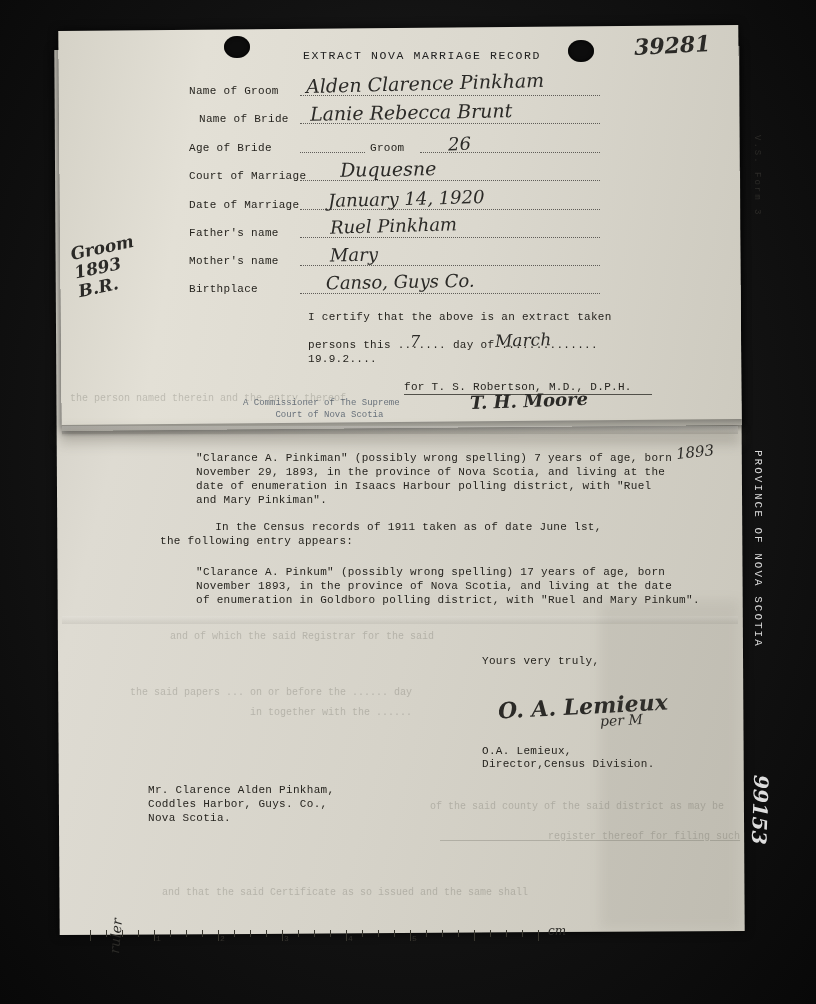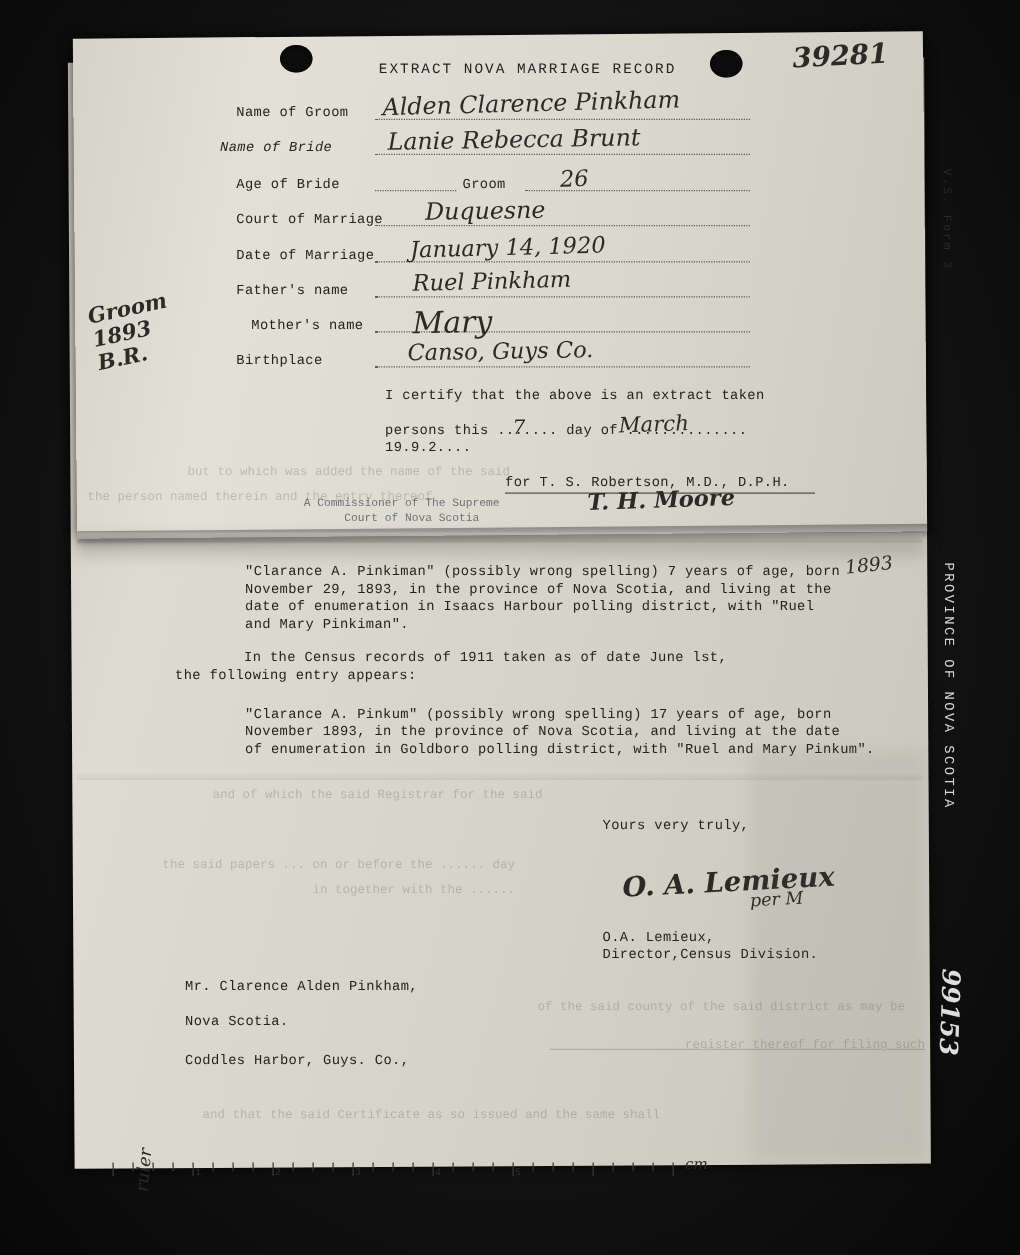--- a/index.html
+++ b/index.html
@@ -195,21 +195,21 @@
   <div class="vert" style="left:752px; top:450px; font-size:11px;">PROVINCE OF NOVA SCOTIA</div>
 
   <div class="hand hand-b" style="left:748px; top:775px; font-size:20px; writing-mode:vertical-rl; color:#ddd; transform:rotate(2deg);">99153</div>
 
   <div class="hdr" style="left:303px; top:49px;">EXTRACT NOVA MARRIAGE RECORD</div>
 
   <div class="typed" style="left:189px; top:84px;">Name of Groom</div>
   <div class="leader" style="left:300px; top:95px; width:300px;"></div>
   <div class="hand" style="left:306px; top:72px; font-size:19px; transform:rotate(-1.5deg);">Alden Clarence Pinkham</div>
 
-  <div class="typed" style="left:176px; top:112px;font-style:italic;">Name of Bride</div>
+  <div class="typed" style="left:199px; top:112px;">Name of Bride</div>
   <div class="leader" style="left:300px; top:123px; width:300px;"></div>
   <div class="hand" style="left:310px; top:101px; font-size:19px; transform:rotate(-1deg);">Lanie Rebecca Brunt</div>
 
   <div class="typed" style="left:189px; top:141px;">Age of Bride</div>
   <div class="leader" style="left:300px; top:152px; width:65px;"></div>
   <div class="typed" style="left:370px; top:141px;">Groom</div>
   <div class="leader" style="left:420px; top:152px; width:180px;"></div>
   <div class="hand" style="left:448px; top:133px; font-size:18px; transform:rotate(-2deg);">26</div>
 
   <div class="typed" style="left:189px; top:169px;">Court of Marriage</div>
@@ -217,23 +217,23 @@
   <div class="hand" style="left:340px; top:158px; font-size:19px; transform:rotate(-1deg);">Duquesne</div>
 
   <div class="typed" style="left:189px; top:198px;">Date of Marriage</div>
   <div class="leader" style="left:300px; top:209px; width:300px;"></div>
   <div class="hand" style="left:328px; top:188px; font-size:18px; transform:rotate(-1.5deg);">January 14, 1920</div>
 
   <div class="typed" style="left:189px; top:226px;">Father's name</div>
   <div class="leader" style="left:300px; top:237px; width:300px;"></div>
   <div class="hand" style="left:330px; top:215px; font-size:18px; transform:rotate(-1.5deg);">Ruel Pinkham</div>
 
-  <div class="typed" style="left:189px; top:254px;margin-left:12px;">Mother's name</div>
+  <div class="typed" style="left:189px; top:254px;">Mother's name</div>
   <div class="leader" style="left:300px; top:265px; width:300px;"></div>
-  <div class="hand" style="left:330px; top:244px; font-size:24px; transform:rotate(-1deg);">Mary</div>
+  <div class="hand" style="left:330px; top:244px; font-size:18px; transform:rotate(-1deg);">Mary</div>
 
   <div class="typed" style="left:189px; top:282px;">Birthplace</div>
   <div class="leader" style="left:300px; top:293px; width:300px;"></div>
   <div class="hand" style="left:326px; top:271px; font-size:18px; transform:rotate(-1deg);">Canso, Guys Co.</div>
 
   <div class="hand hand-b" style="left:74px; top:238px; font-size:17px; line-height:19px; transform:rotate(-12deg);">Groom
 1893
 B.R.</div>
 
   <div class="typed" style="left:308px; top:310px;">I certify that the above is an extract taken</div>
@@ -242,51 +242,50 @@
   <div class="hand" style="left:410px; top:332px; font-size:16px;">7</div>
   <div class="hand" style="left:495px; top:330px; font-size:17px; transform:rotate(-2deg);">March</div>
 
   <div class="typed" style="left:404px; top:380px;">for T. S. Robertson, M.D., D.P.H.</div>
   <div class="leader" style="left:404px; top:394px; width:248px; border-bottom:1px solid #3a3832;"></div>
   <div class="hand hand-b" style="left:470px; top:390px; font-size:18px; transform:rotate(-2deg);">T. H. Moore</div>
 
   <div class="stamp" style="left:243px; top:397px;">A Commissioner of The Supreme
       Court of Nova Scotia</div>
 
-  <div class="ghost" style="left:150px; top:372px;">but to which was added the name of the said</div>
   <div class="ghost" style="left:70px; top:392px;">the person named therein and the entry thereof</div>
 
   <div class="typed" style="left:196px; top:451px;">"Clarance A. Pinkiman" (possibly wrong spelling) 7 years of age, born
 November 29, 1893, in the province of Nova Scotia, and living at the
 date of enumeration in Isaacs Harbour polling district, with "Ruel
 and Mary Pinkiman".</div>
   <div class="hand" style="left:676px; top:443px; font-size:15px; transform:rotate(-6deg);">1893</div>
 
-  <div class="typed" style="left:140px; top:520px;">        In the Census records of 1911 taken as of date June lst,
+  <div class="typed" style="left:160px; top:520px;">        In the Census records of 1911 taken as of date June lst,
 the following entry appears:</div>
 
   <div class="typed" style="left:196px; top:565px;">"Clarance A. Pinkum" (possibly wrong spelling) 17 years of age, born
 November 1893, in the province of Nova Scotia, and living at the date
 of enumeration in Goldboro polling district, with "Ruel and Mary Pinkum".</div>
 
   <div class="ghost" style="left:170px; top:630px;">and of which the said Registrar for the said</div>
   <div class="ghost" style="left:130px; top:686px;">the said papers ... on or before the ...... day</div>
   <div class="ghost" style="left:148px; top:706px;">                 in together with the ......</div>
   <div class="ghost" style="left:150px; top:886px;">  and that the said Certificate as so issued and the same shall</div>
   <div class="ghost" style="left:430px; top:800px;">of the said county of the said district as may be</div>
   <div class="ghost" style="left:440px; top:830px;text-decoration:underline;">                  register thereof for filing such</div>
 
   <div class="typed" style="left:482px; top:654px;">Yours very truly,</div>
   <div class="hand hand-b" style="left:498px; top:693px; font-size:22px; transform:rotate(-3deg);">O. A. Lemieux</div>
   <div class="hand" style="left:600px; top:712px; font-size:14px; transform:rotate(-3deg);">per M</div>
   <div class="typed" style="left:482px; top:744px;">O.A. Lemieux,</div>
   <div class="typed" style="left:482px; top:757px;">Director,Census Division.</div>
 
   <div class="typed" style="left:148px; top:783px;">Mr. Clarence Alden Pinkham,</div>
-  <div class="typed" style="left:148px; top:797px;margin-top:45px;">Coddles Harbor, Guys. Co.,</div>
+  <div class="typed" style="left:148px; top:797px;">Coddles Harbor, Guys. Co.,</div>
   <div class="typed" style="left:148px; top:811px;">Nova Scotia.</div>
 
   <div class="edge-stain" style="left:60px; top:430px; width:680px; height:14px;"></div>
   <div class="edge-stain" style="left:600px; top:600px; width:140px; height:330px; opacity:.35;"></div>
 
   <div class="ruler">
     <div class="tick long" style="left:0px;"></div>
     <div class="tick" style="left:16px;"></div>
     <div class="tick" style="left:32px;"></div>
     <div class="tick" style="left:48px;"></div>

